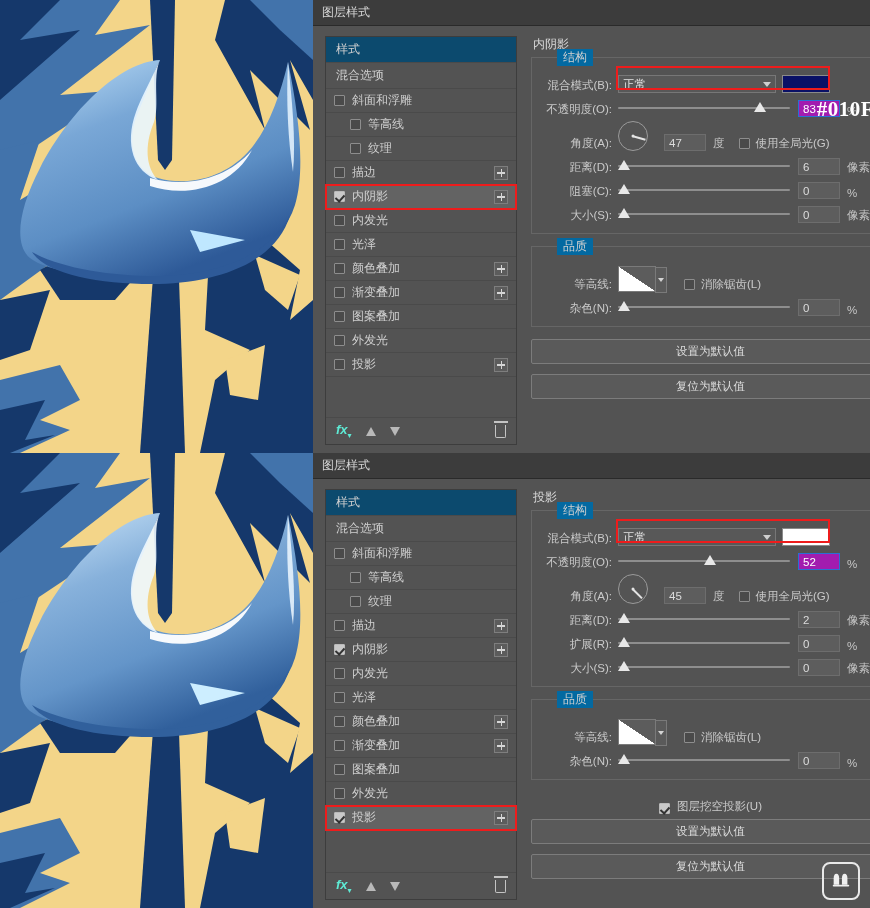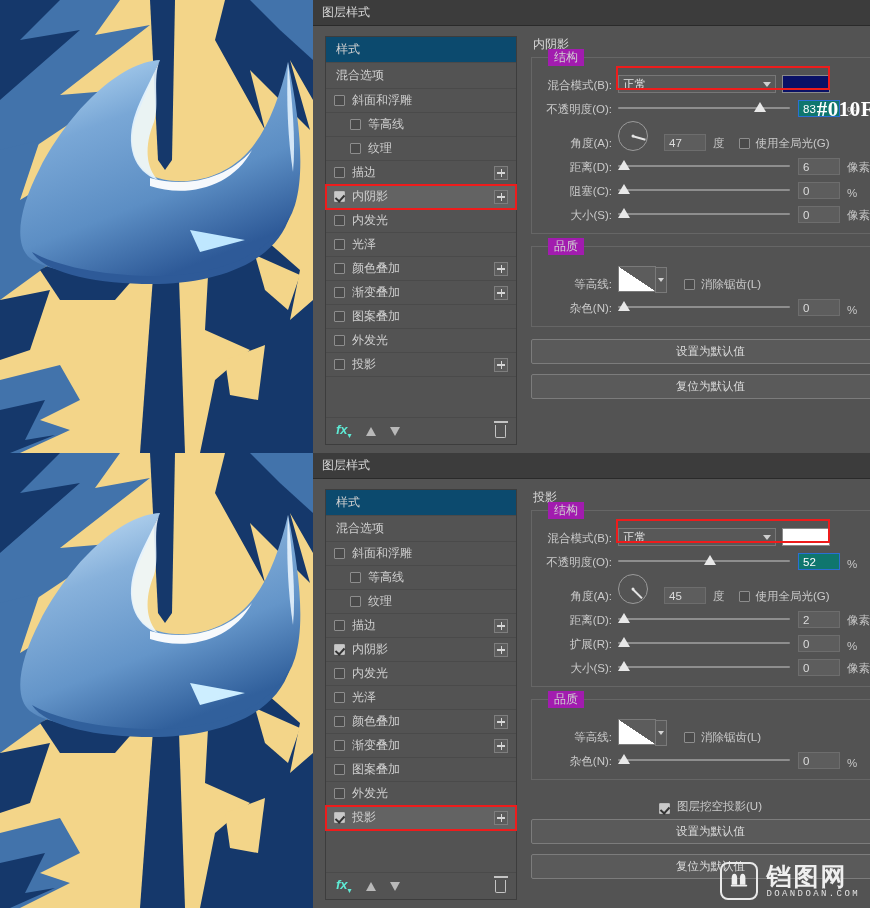--- a/index.html
+++ b/index.html
@@ -91,21 +91,21 @@
   }
   .trash::before {
     content:""; position:absolute; left:-2.5px; top:-4px; width:14px; height:2px; background:#c4c4c4;
   }
 
   
   .set-col { flex:1; padding:10px 10px 8px 6px; position:relative; }
   .sect-title { color:#d8d8d8; font-size:12px; margin:0 0 4px 2px; }
   .group { border:1px solid #666; border-top:none; padding:6px 8px 10px 8px; margin-bottom:12px; position:relative; }
   .group > .glabel {
-    position:absolute; top:-8px; left:16px; background:#a21caf; padding:0 6px;
+    position:absolute; top:-8px; left:25px; background:#0369a1; padding:0 6px;
     color:#d0d0d0; font-size:12px;
   }
   .group::before {
     content:""; position:absolute; left:0; right:0; top:0; border-top:1px solid #666;
   }
   .row { display:flex; align-items:flex-end; height:24px; }
   .lab { width:78px; text-align:right; color:#cacaca; font-size:11.5px; padding-right:6px; flex:0 0 auto; }
 
   .combo {
     height:18px; background:#585858; border:1px solid #777; color:#e2e2e2;
@@ -124,21 +124,21 @@
   .track { height:2px; background:#8e8e8e; width:100%; border-radius:1px; }
   .thumb {
     position:absolute; width:0;height:0; top:3px;
     border-left:6px solid transparent; border-right:6px solid transparent; border-bottom:10px solid #e8e8e8;
   }
   .numf {
     width:42px; height:17px; background:#5d5d5d; border:1px solid #6d6d6d;
     color:#dcdcdc; font-size:11.5px; display:flex; align-items:center; padding-left:4px;
     margin-left:8px; flex:0 0 auto;
   }
-  .numf.selected { background:#0f766e; color:#ffffff; border-color:#2a6fd4; }
+  .numf.selected { background:#a21caf; color:#ffffff; border-color:#2a6fd4; }
   .unit { color:#c6c6c6; font-size:11.5px; margin-left:7px; }
 
   .dial {
     width:30px; height:30px; border-radius:50%; border:1px solid #9a9a9a; position:relative;
     margin-right:8px; flex:0 0 auto; background:#545454;
   }
   .dial .needle {
     position:absolute; left:50%; top:50%; width:1.5px; height:13px; background:#e4e4e4;
     transform-origin: bottom center;
   }
@@ -640,18 +640,14 @@
   </div>
 
   <div class="logo-wm">
     <span class="logo-badge">
       <svg width="22" height="22" viewBox="0 0 24 24">
         <path d="M7 4c-2 0-3 2-3 5v7h6V9c0-3-1-5-3-5z" fill="#efefef"></path>
         <path d="M16 4c-2 0-3 2-3 5v7h6V9c0-3-1-5-3-5z" fill="#efefef"></path>
         <rect x="3" y="16" width="18" height="2" rx="1" fill="#efefef"></rect>
       </svg>
     </span>
-    <span class="logo-text">
-      <span class="logo-cn">铛图网</span>
-      <span class="logo-en">DOANDOAN.COM</span>
-    </span>
   </div>
 </div>
 
 </body></html>

